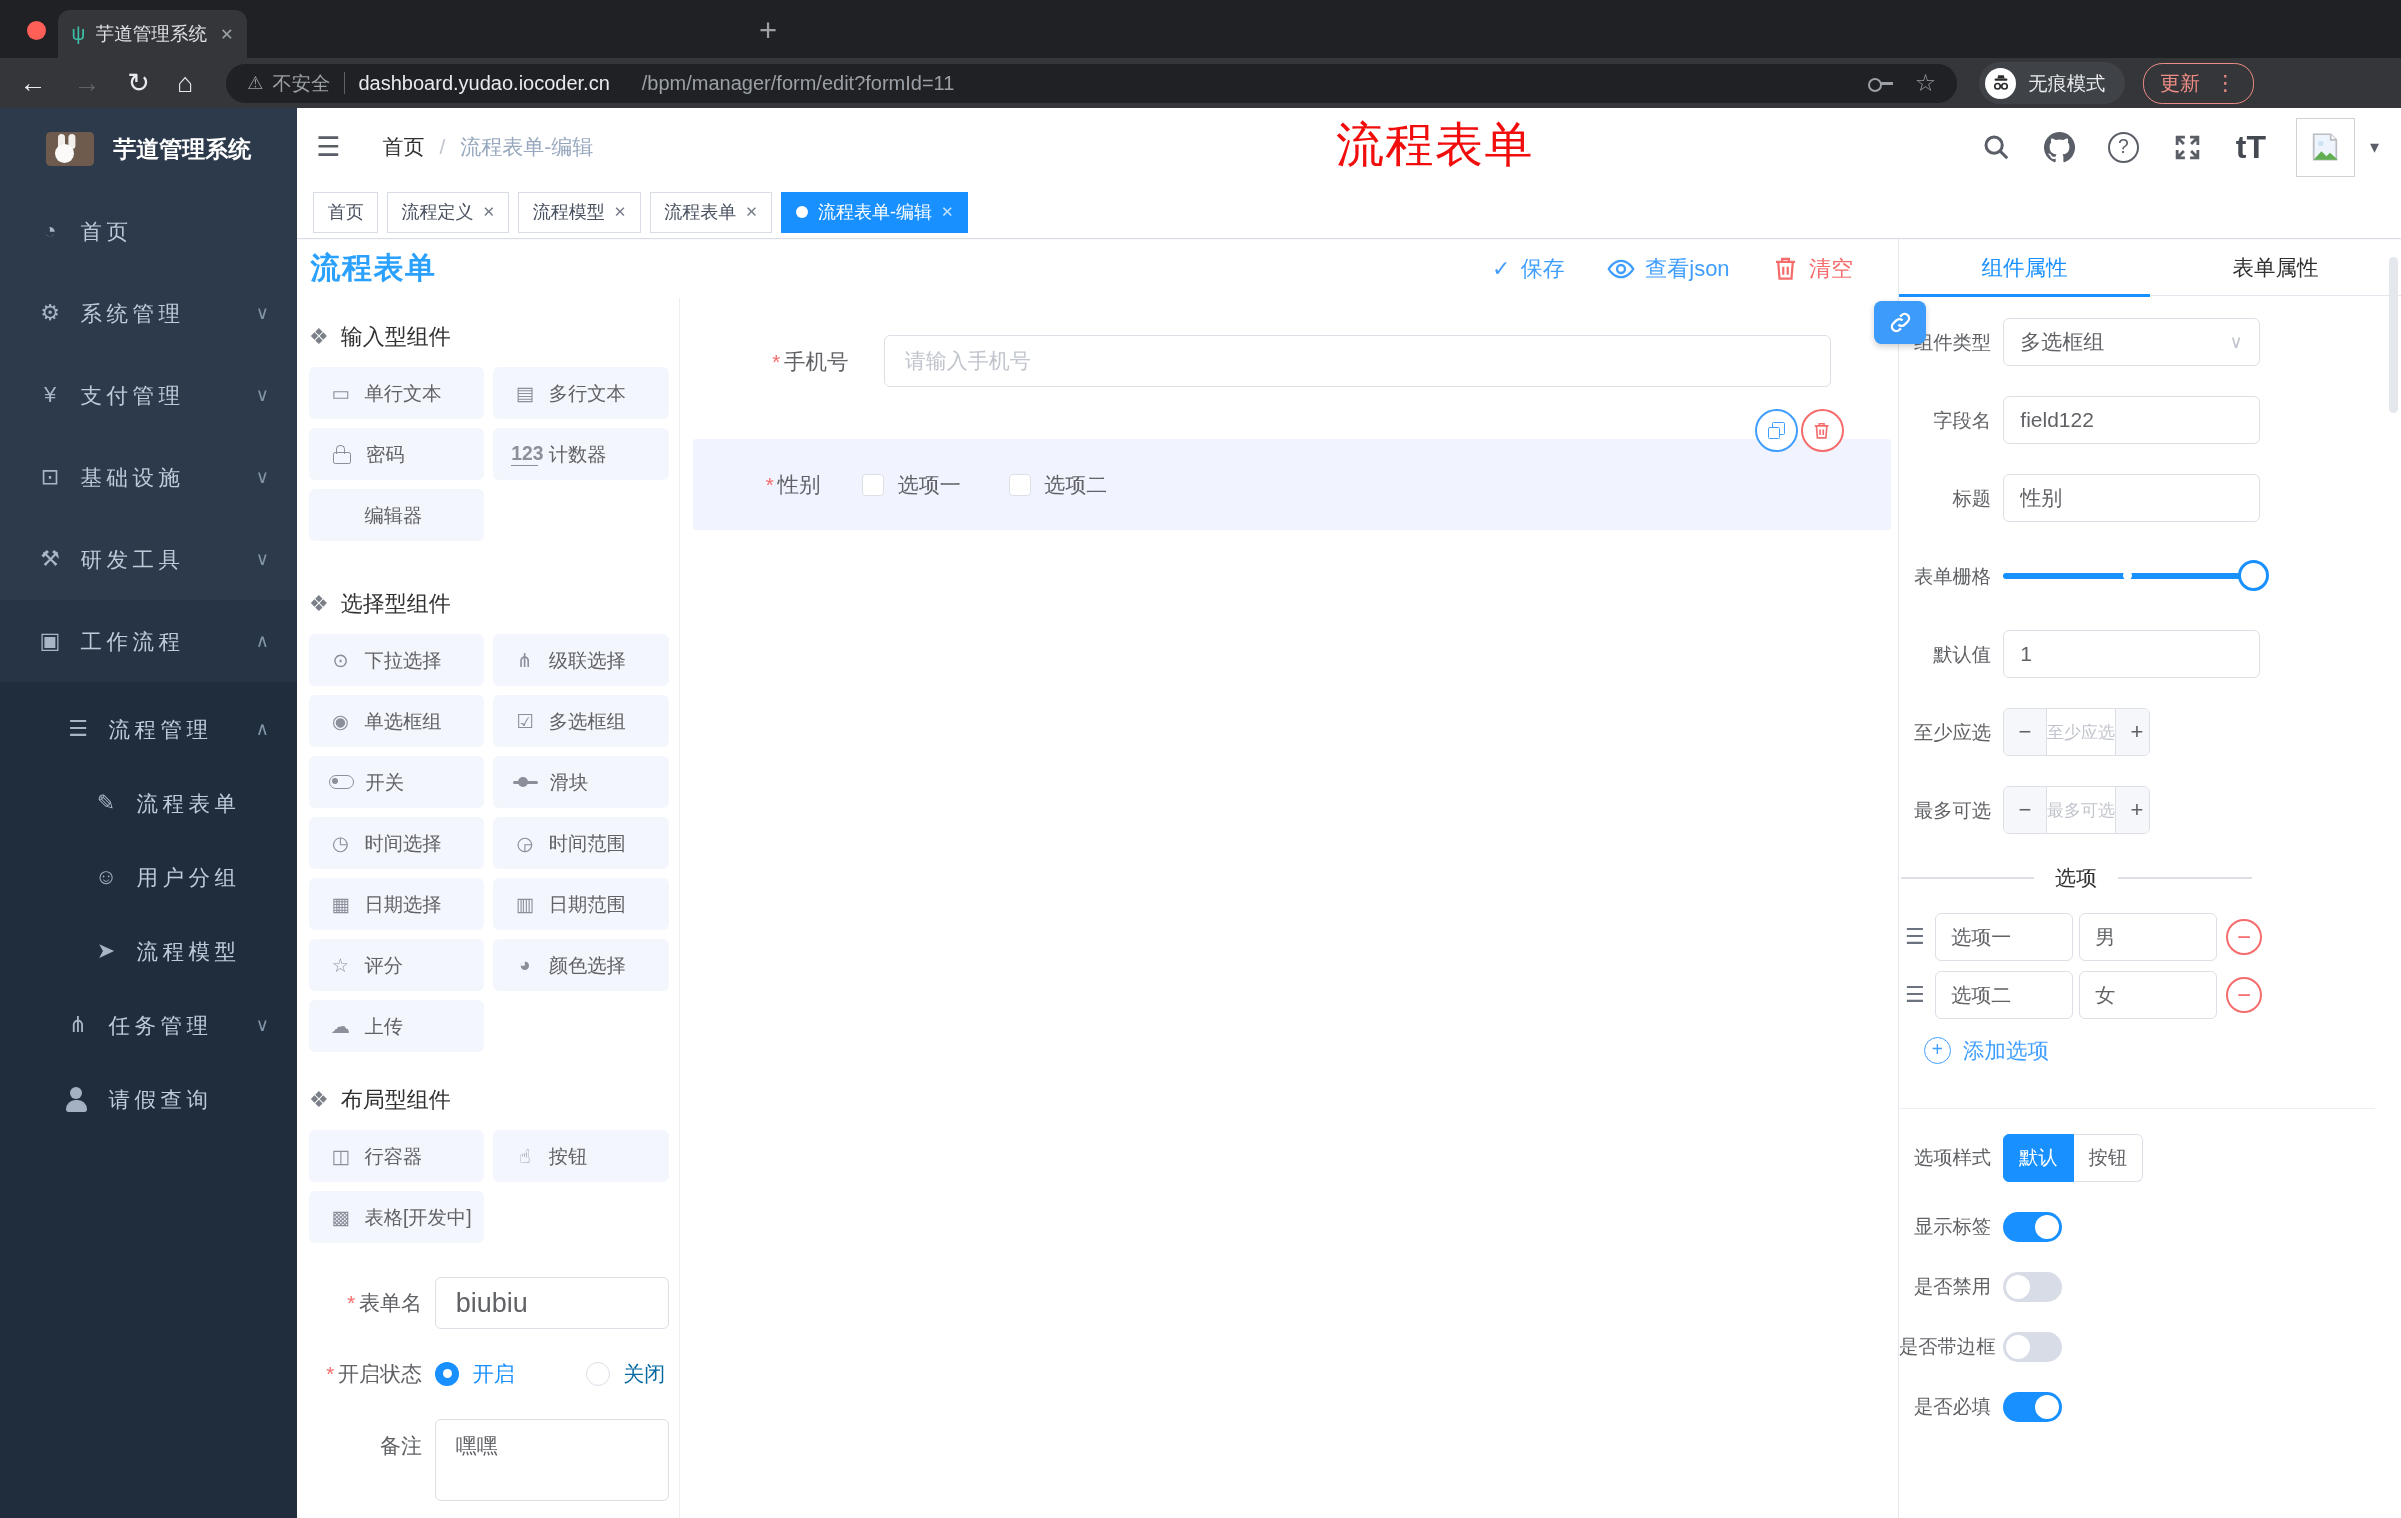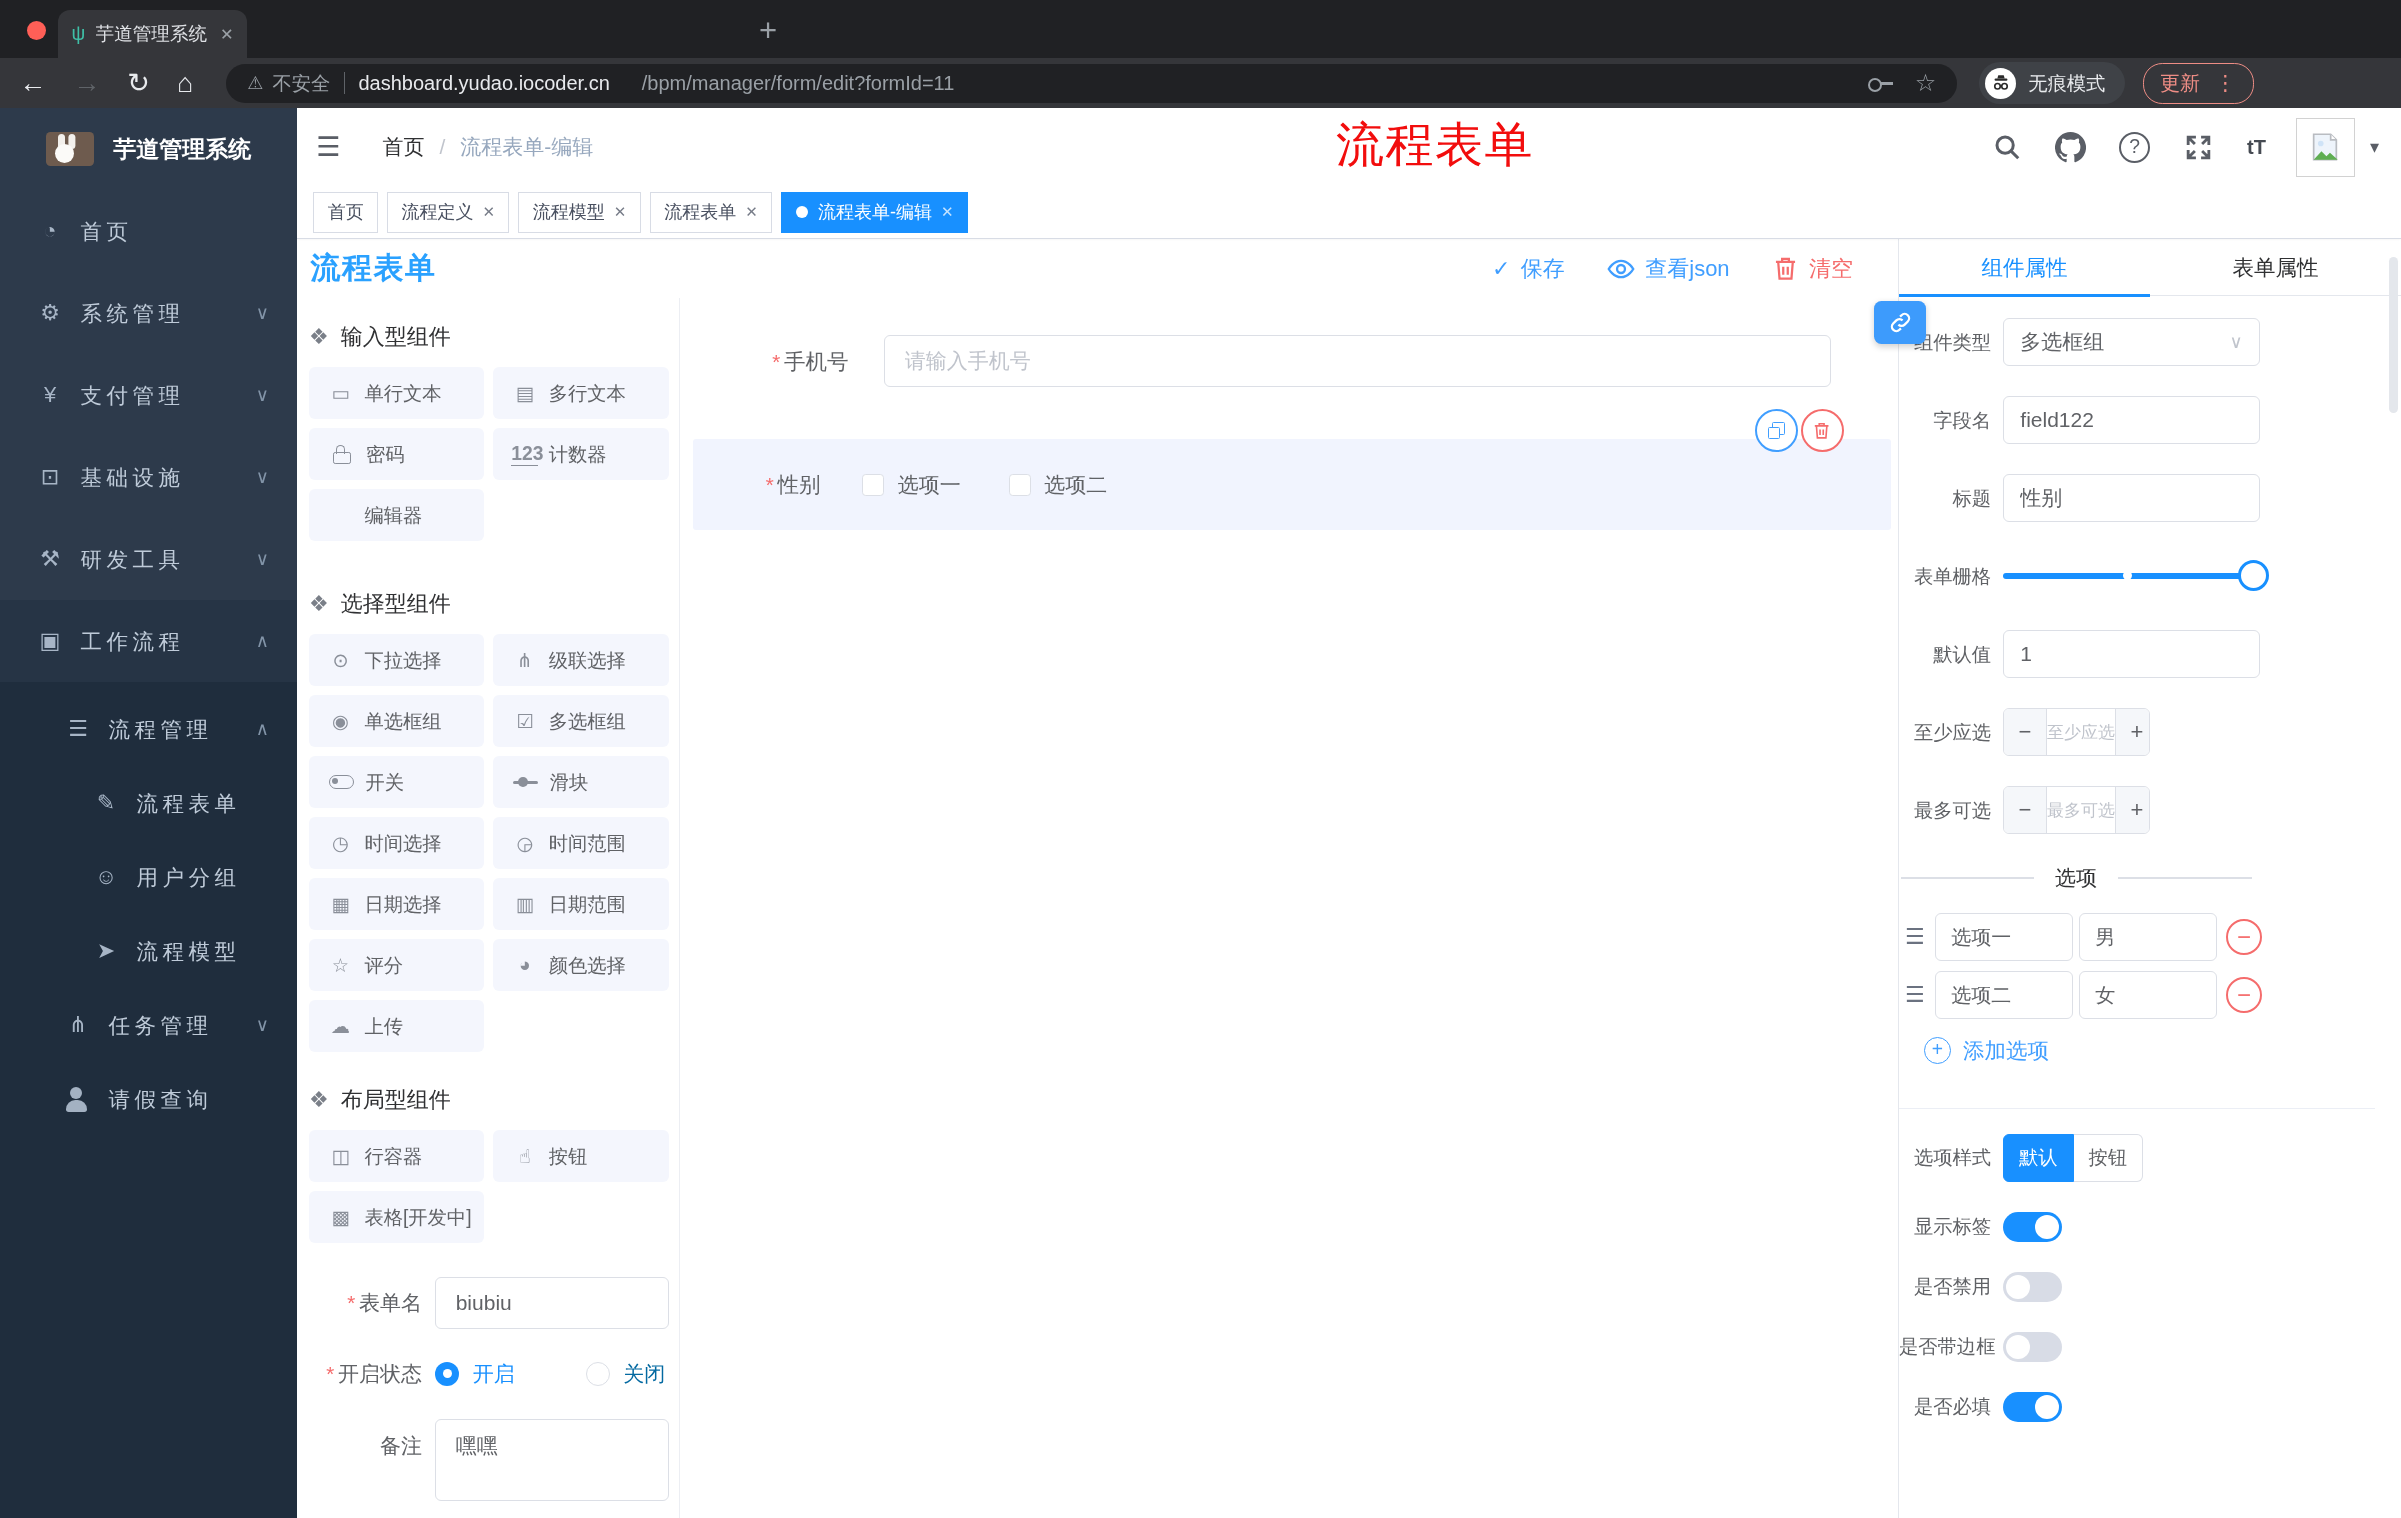--- a/index.html
+++ b/index.html
@@ -68,21 +68,21 @@
   .phead{height:78px;display:flex;align-items:center;padding:0 22px 0 19.3px;position:relative;background:#fff;}
   .hamb{font-size:27px;color:#5a5e66;}
   .bc{display:flex;align-items:center;margin-left:42px;font-size:21px;}
   .bc-home{color:#303133;}
   .bc-sep{color:#c0c4cc;margin:0 15px;}
   .bc-cur{color:#97a8be;}
   .annotation{position:absolute;left:1039px;top:4.5px;font-size:48px;color:#f20d0d;font-weight:500;letter-spacing:1.5px;white-space:nowrap;}
   .hicons{margin-left:auto;display:flex;align-items:center;}
   .hico{margin-left:33px;display:flex;align-items:center;justify-content:center;}
   .qmark{width:31px;height:31px;border:2.2px solid #5a5e66;border-radius:50%;color:#5a5e66;font-size:19.3px;display:flex;align-items:center;justify-content:center;box-sizing:border-box;}
-  .sizet{font-size:20px;color:#454a52;font-weight:700;}
+  .sizet{font-size:32px;color:#454a52;font-weight:700;}
   .avatar{width:59px;height:59px;border:1.5px solid #d2d2d2;background:#fff;display:flex;align-items:center;justify-content:center;margin-left:30px;box-sizing:border-box;}
   .caret{color:#5a5e66;font-size:18px;margin-left:15px;}
 
   
   .tagsbar{height:52px;background:#fff;border-bottom:0.7px solid #d8dce5;display:flex;align-items:center;padding:0 16.3px;box-shadow:0 0.7px 2.2px rgba(0,0,0,0.06);position:relative;z-index:2;}
   .tag{height:39px;border:0.7px solid #d8dce5;background:#fff;color:#495060;font-size:18px;display:flex;align-items:center;padding:0 13.4px;margin-right:9px;white-space:nowrap;}
   .tag .x{font-size:15px;margin-left:9px;color:inherit;opacity:.75;}
   .tag.active{background:#1890ff;border-color:#1890ff;color:#fff;}
   .tag .dot{width:12px;height:12px;border-radius:50%;background:#fff;margin-right:10.4px;}
 
@@ -112,21 +112,21 @@
   .ico-switch::after{content:"";position:absolute;left:2.2px;top:2.2px;width:6px;height:6px;border-radius:50%;background:#8a8f99;}
   .ico-sliderm{position:relative;width:25px;height:3px;background:#8a8f99;border-radius:1.5px;margin:0 12px 0 1.5px;}
   .ico-sliderm::after{content:"";position:absolute;left:5.2px;top:-3.7px;width:9.7px;height:9.7px;border-radius:50%;background:#8a8f99;}
 
   
   .pform{margin-top:34px;}
   .frow{display:flex;align-items:center;margin-bottom:31px;}
   .frow.top{align-items:flex-start;}
   .flabel{width:113px;text-align:right;font-size:21px;color:#606266;margin-right:13.4px;flex-shrink:0;white-space:nowrap;}
   .req{color:#f56c6c;margin-right:4.5px;font-size:21px;}
-  .finput{flex:1;height:52px;border:1.5px solid #dcdfe6;border-radius:6px;font-size:21px;color:#606266;padding:0 19.3px;box-sizing:border-box;outline:none;background:#fff;font-family:inherit;min-width:0;}
+  .finput{flex:1;height:52px;border:1.5px solid #dcdfe6;border-radius:6px;font-size:27px;color:#606266;padding:0 19.3px;box-sizing:border-box;outline:none;background:#fff;font-family:inherit;min-width:0;}
   .ftext{flex:1;height:82px;border:1.5px solid #dcdfe6;border-radius:6px;font-size:21px;color:#606266;padding:12px 19.3px;box-sizing:border-box;outline:none;resize:none;font-family:inherit;min-width:0;}
   .radgrp{display:flex;align-items:center;}
   .radio{width:24px;height:24px;border-radius:50%;box-sizing:border-box;position:relative;flex-shrink:0;}
   .radio.on{background:#1890ff;}
   .radio.on::after{content:"";position:absolute;left:7.4px;top:7.4px;width:9px;height:9px;border-radius:50%;background:#fff;}
   .radio.off{border:1.5px solid #dcdfe6;background:#fff;}
   .rlabel{font-size:21px;margin:0 0 0 13.4px;}
   .rlabel.on{color:#1890ff;}
   .rlabel.off{color:#0369a1;}
   .radspace{width:71px;}

